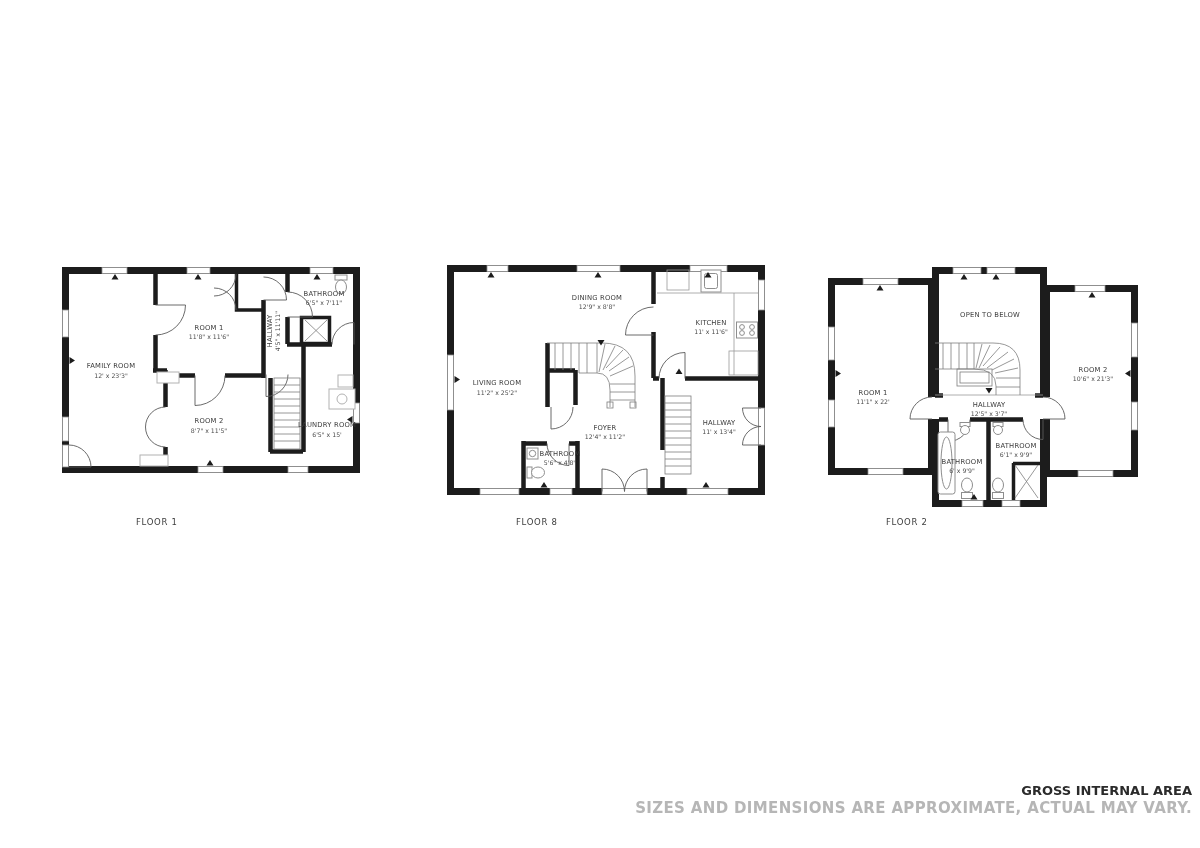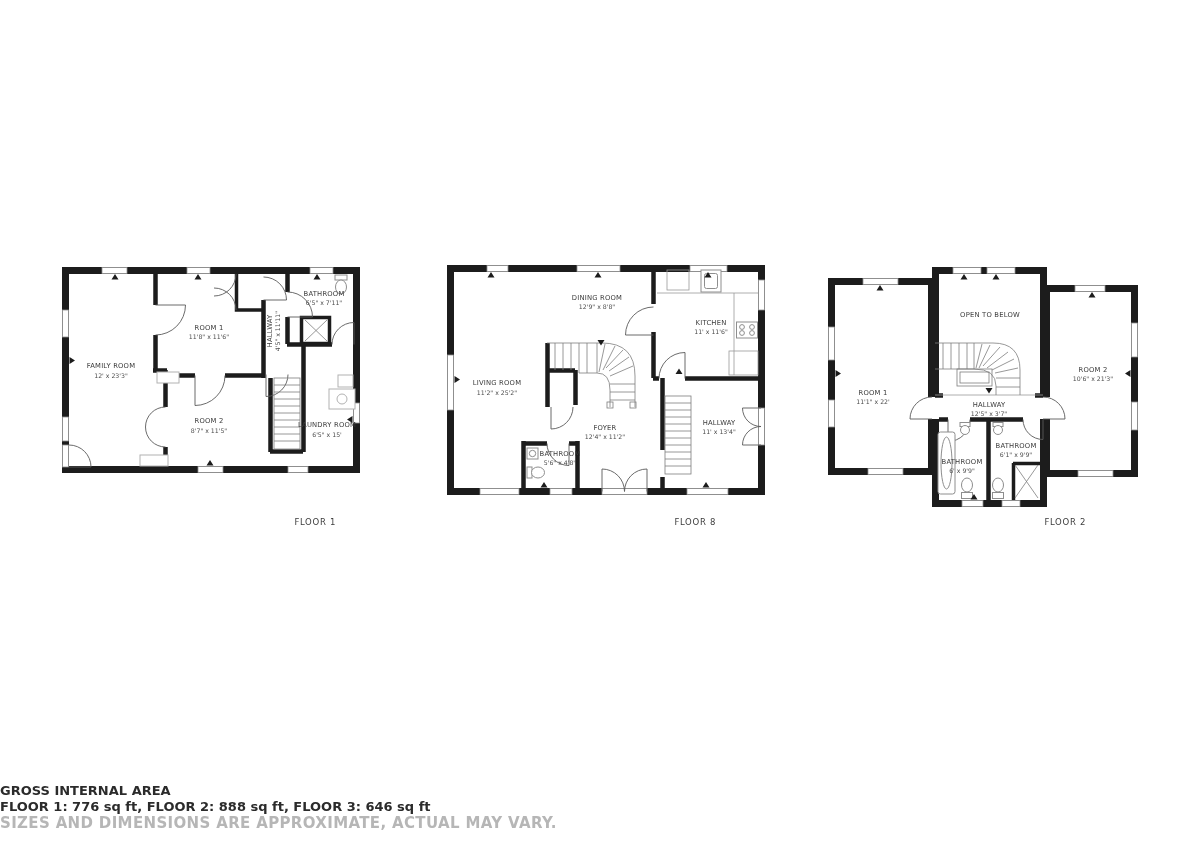--- a/index.html
+++ b/index.html
@@ -11,23 +11,23 @@
   .win{fill:#ffffff;stroke:#8f8f8f;stroke-width:0.8}
   .door{fill:none;stroke:#5a5a5a;stroke-width:0.9}
   .stair{fill:none;stroke:#7d7d7d;stroke-width:0.8}
   .fix{fill:#ffffff;stroke:#8e8e8e;stroke-width:1}
   .furn{fill:#ffffff;stroke:#b2b2b2;stroke-width:1}
   .mark{fill:#1c1c1c}
   .thin{stroke:#9a9a9a;stroke-width:0.8;fill:none}
   text{font-family:"DejaVu Sans","Liberation Sans",sans-serif;fill:#3b3b3b}
   .rn{font-size:6.8px;letter-spacing:.2px;text-anchor:middle}
   .rd{font-size:6.2px;fill:#4d4d4d;text-anchor:middle}
-  .flabel{position:absolute;top:517px;width:200px;text-align:right;font-size:8.5px;
+  .flabel{position:absolute;top:517px;width:200px;text-align:left;font-size:8.5px;
           letter-spacing:.7px;color:#3d3d3d}
-  .footer{position:absolute;top:783px;left:0;right:8px;text-align:left;font-weight:bold;
+  .footer{position:absolute;top:783px;left:0;right:8px;text-align:right;font-weight:bold;
           font-size:13px;line-height:15.5px;color:#2b2b2b}
   .disclaimer{font-weight:bold;font-size:15px;color:#b6b6b6;letter-spacing:.35px;margin-top:2px}
 </style>
 </head>
 <body>
 
 <div class="page">
 
   <svg style="left:58px;top:259px" width="306" height="218" viewBox="0 0 306 218">
     <g>
@@ -238,17 +238,16 @@
       <text class="rn" x="138" y="204">BATHROOM</text>
       <text class="rd" x="138" y="213">6' x 9'9"</text>
       <text class="rn" x="192" y="188">BATHROOM</text>
       <text class="rd" x="192" y="197">6'1" x 9'9"</text>
     </g>
   </svg>
   <div class="flabel" style="left:886px">FLOOR 2</div>
 
   <div class="footer">
     <div>GROSS INTERNAL AREA</div>
-    <div>FLOOR 1: 776 sq ft, FLOOR 2: 888 sq ft, FLOOR 3: 646 sq ft</div>
     <div class="disclaimer">SIZES AND DIMENSIONS ARE APPROXIMATE, ACTUAL MAY VARY.</div>
   </div>
 
 </div>
 
 </body></html>

